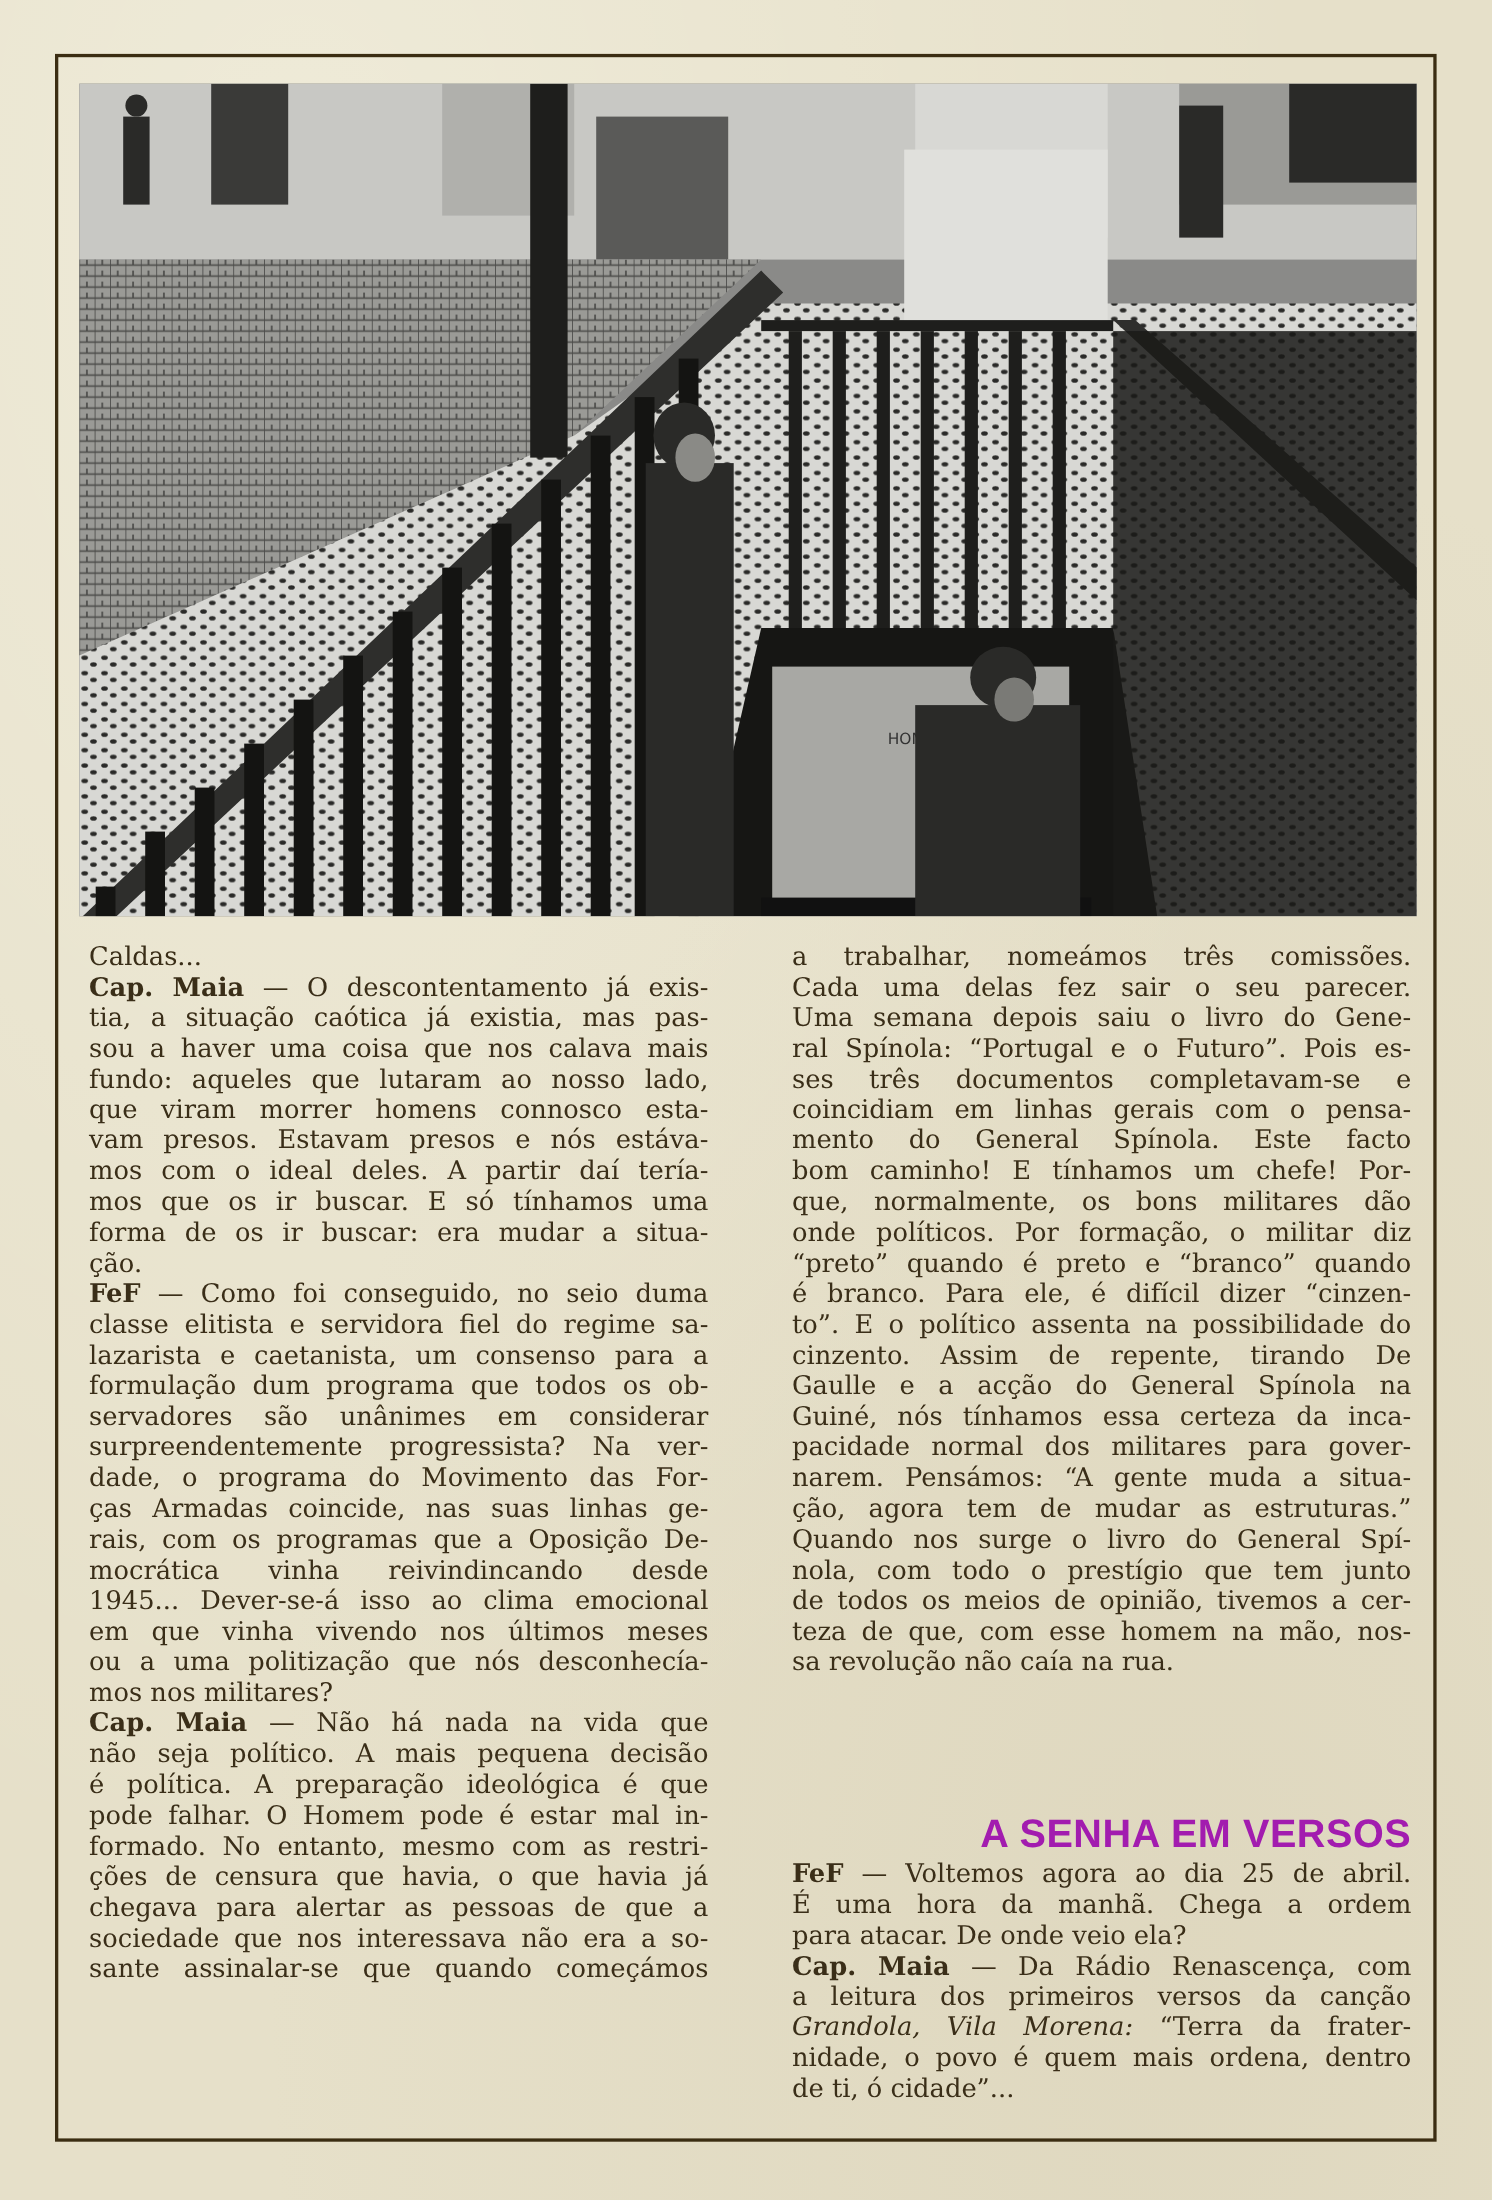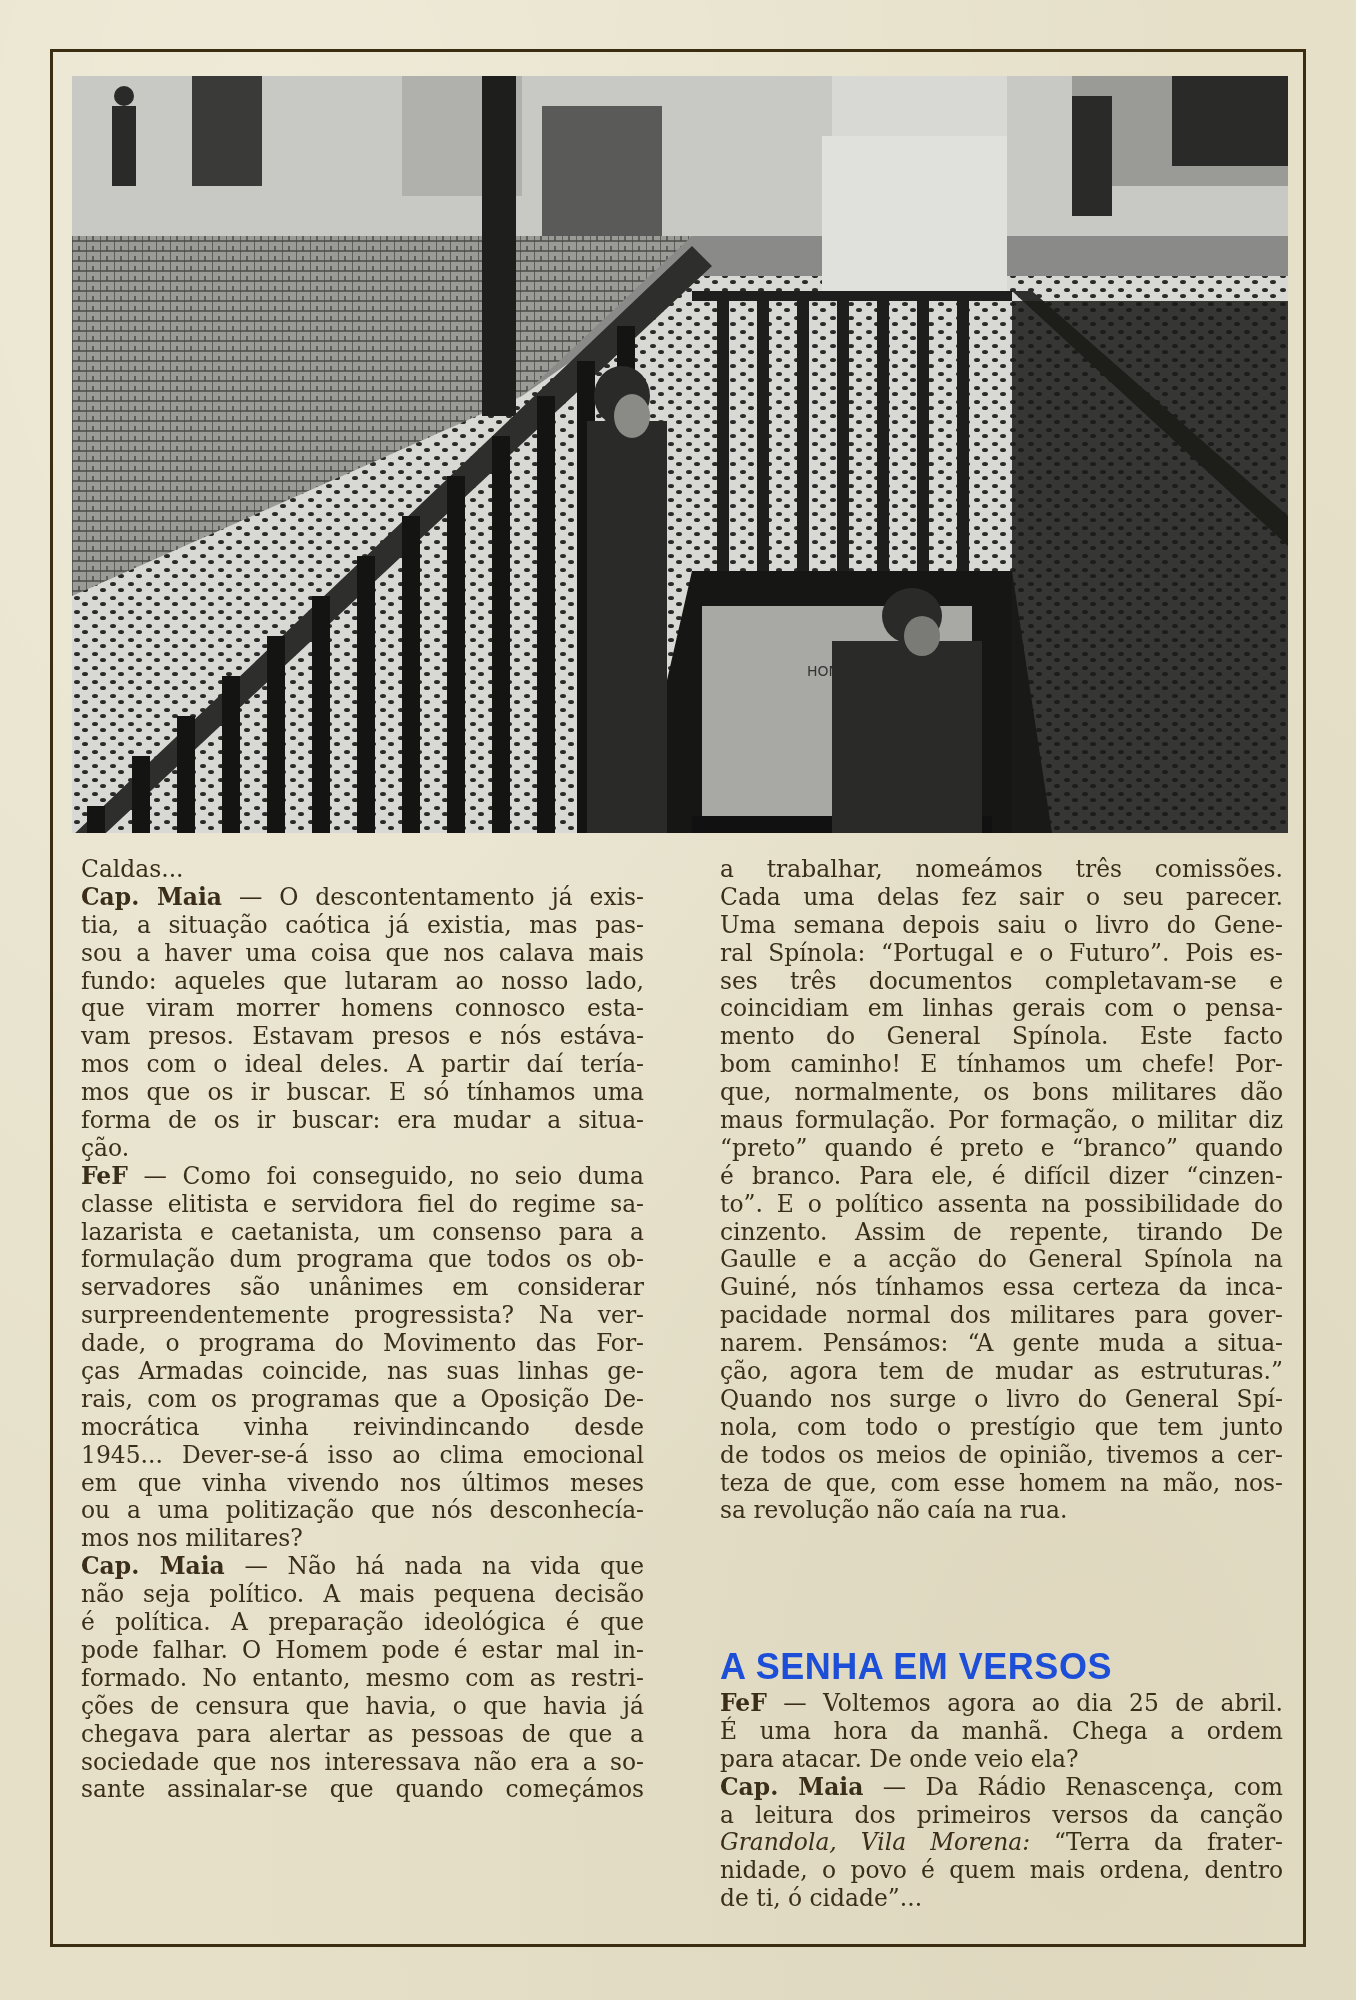--- a/index.html
+++ b/index.html
@@ -31,24 +31,24 @@
   .line {
     display: block; text-align: justify; text-align-last: justify;
     white-space: nowrap; height: 27.9px; overflow: visible;
   }
   .line.last { text-align-last: left; }
   .line span { white-space: pre; }
   .spk { font-weight: bold; }
   .it { font-style: italic; }
   .heading {
     position: absolute; left: 720px; width: 563px; top: 1616px;
-    text-align: left;
+    text-align: right;
     font-family: "Liberation Sans", "DejaVu Sans", sans-serif;
     font-weight: bold; font-size: 36px; letter-spacing: 0.5px;
-    color: #1d4ed8;
+    color: #a21caf;
   }
   .col.right2 { top: 1690px; }
 </style>
 </head>
 <body>
 
 <div class="frame"></div>
 
 <div class="photo">
   <svg viewBox="0 0 1216 757" preserveAspectRatio="none">
@@ -169,21 +169,21 @@
 <div class="col right" id="col-right">
     <div class="line"><span>a trabalhar, nomeámos três comissões.</span></div>
     <div class="line"><span>Cada uma delas fez sair o seu parecer.</span></div>
     <div class="line"><span>Uma semana depois saiu o livro do Gene-</span></div>
     <div class="line"><span>ral Spínola: “Portugal e o Futuro”. Pois es-</span></div>
     <div class="line"><span>ses três documentos completavam-se e</span></div>
     <div class="line"><span>coincidiam em linhas gerais com o pensa-</span></div>
     <div class="line"><span>mento do General Spínola. Este facto</span></div>
     <div class="line"><span>bom caminho! E tínhamos um chefe! Por-</span></div>
     <div class="line"><span>que, normalmente, os bons militares dão</span></div>
-    <div class="line"><span>maus formulação. Por formação, o militar diz</span></div>
+    <div class="line"><span>onde políticos. Por formação, o militar diz</span></div>
     <div class="line"><span>“preto” quando é preto e “branco” quando</span></div>
     <div class="line"><span>é branco. Para ele, é difícil dizer “cinzen-</span></div>
     <div class="line"><span>to”. E o político assenta na possibilidade do</span></div>
     <div class="line"><span>cinzento. Assim de repente, tirando De</span></div>
     <div class="line"><span>Gaulle e a acção do General Spínola na</span></div>
     <div class="line"><span>Guiné, nós tínhamos essa certeza da inca-</span></div>
     <div class="line"><span>pacidade normal dos militares para gover-</span></div>
     <div class="line"><span>narem. Pensámos: “A gente muda a situa-</span></div>
     <div class="line"><span>ção, agora tem de mudar as estruturas.”</span></div>
     <div class="line"><span>Quando nos surge o livro do General Spí-</span></div>

